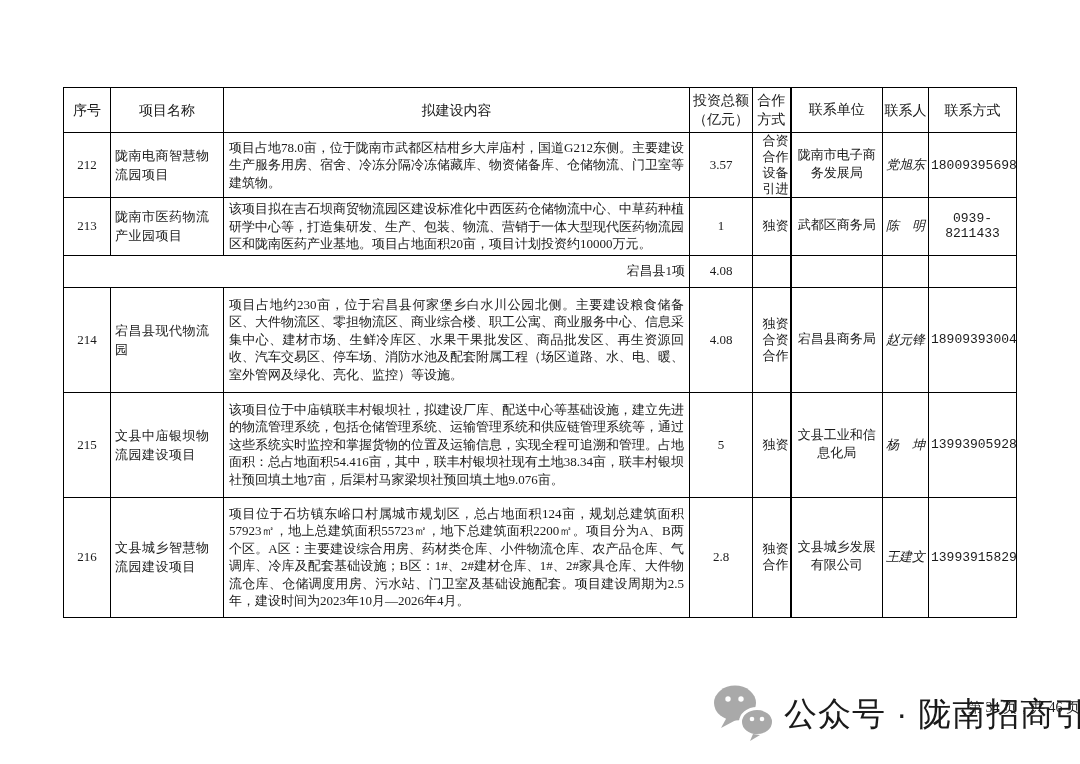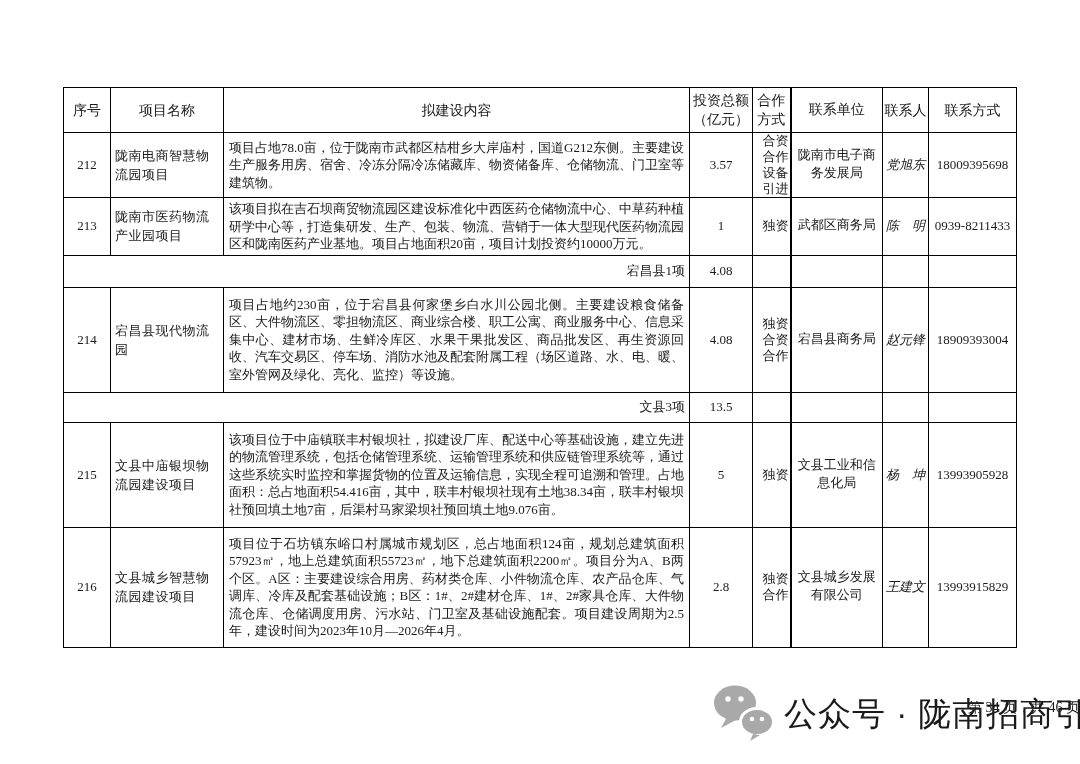--- a/index.html
+++ b/index.html
@@ -24,21 +24,21 @@
   .doc-table td { font-size:13px; padding:1px 2px; }
   .doc-table thead tr { height:45px; }
   .b-thick { border-left:2px solid #000 !important;font-family:Liberation Mono, monospace; }
   .c-no     { text-align:center; }
   .c-name   { text-align:left; padding:2px 4px !important; line-height:19px; letter-spacing:0.5px; }
   .c-content{ text-align:justify; padding:2px 5px !important; line-height:17.5px; }
   .c-inv    { text-align:center; }
   .c-coop   { text-align:right; line-height:16px; padding:0 1px !important;margin-top:16px; }
   .c-unit   { text-align:center; line-height:18px; }
   .c-person { text-align:center;font-style:italic; }
-  .c-phone  { text-align:center; letter-spacing:0; }
+  .c-phone  { text-align:center; letter-spacing:0;font-family:Liberation Mono, monospace; }
   .c-group  { text-align:right; padding:2px 4px !important; }
   .page-number {
     position:absolute; top:699px; left:0; width:1080px;
     text-align:right; font-size:14px; color:#1a1a1a;
   }
   .watermark {
     position:absolute; left:712px; top:678px; width:344px; height:72px;
     display:flex; align-items:center;
     font-family:"Liberation Sans","DejaVu Sans",sans-serif;
   }
@@ -105,28 +105,20 @@
       <tr style="height: 105px;">
         <td class="c-no">214</td>
         <td class="c-name">宕昌县现代物流园</td>
         <td class="c-content">项目占地约230亩，位于宕昌县何家堡乡白水川公园北侧。主要建设粮食储备区、大件物流区、零担物流区、商业综合楼、职工公寓、商业服务中心、信息采集中心、建材市场、生鲜冷库区、水果干果批发区、商品批发区、再生资源回收、汽车交易区、停车场、消防水池及配套附属工程（场区道路、水、电、暖、室外管网及绿化、亮化、监控）等设施。</td>
         <td class="c-inv">4.08</td>
         <td class="c-coop">独资合资合作</td>
         <td class="c-unit b-thick">宕昌县商务局</td>
         <td class="c-person">赵元锋</td>
         <td class="c-phone">18909393004</td>
       </tr>
-      <tr style="height: 30px;">
-        <td class="c-group" colspan="3">文县3项</td>
-        <td class="c-inv">13.5</td>
-        <td class="c-coop"></td>
-        <td class="c-unit b-thick"></td>
-        <td class="c-person"></td>
-        <td class="c-phone"></td>
-      </tr>
       <tr style="height: 105px;">
         <td class="c-no">215</td>
         <td class="c-name">文县中庙银坝物流园建设项目</td>
         <td class="c-content">该项目位于中庙镇联丰村银坝社，拟建设厂库、配送中心等基础设施，建立先进的物流管理系统，包括仓储管理系统、运输管理系统和供应链管理系统等，通过这些系统实时监控和掌握货物的位置及运输信息，实现全程可追溯和管理。占地面积：总占地面积54.416亩，其中，联丰村银坝社现有土地38.34亩，联丰村银坝社预回填土地7亩，后渠村马家梁坝社预回填土地9.076亩。</td>
         <td class="c-inv">5</td>
         <td class="c-coop">独资</td>
         <td class="c-unit b-thick">文县工业和信息化局</td>
         <td class="c-person">杨　坤</td>
         <td class="c-phone">13993905928</td>
       </tr>

